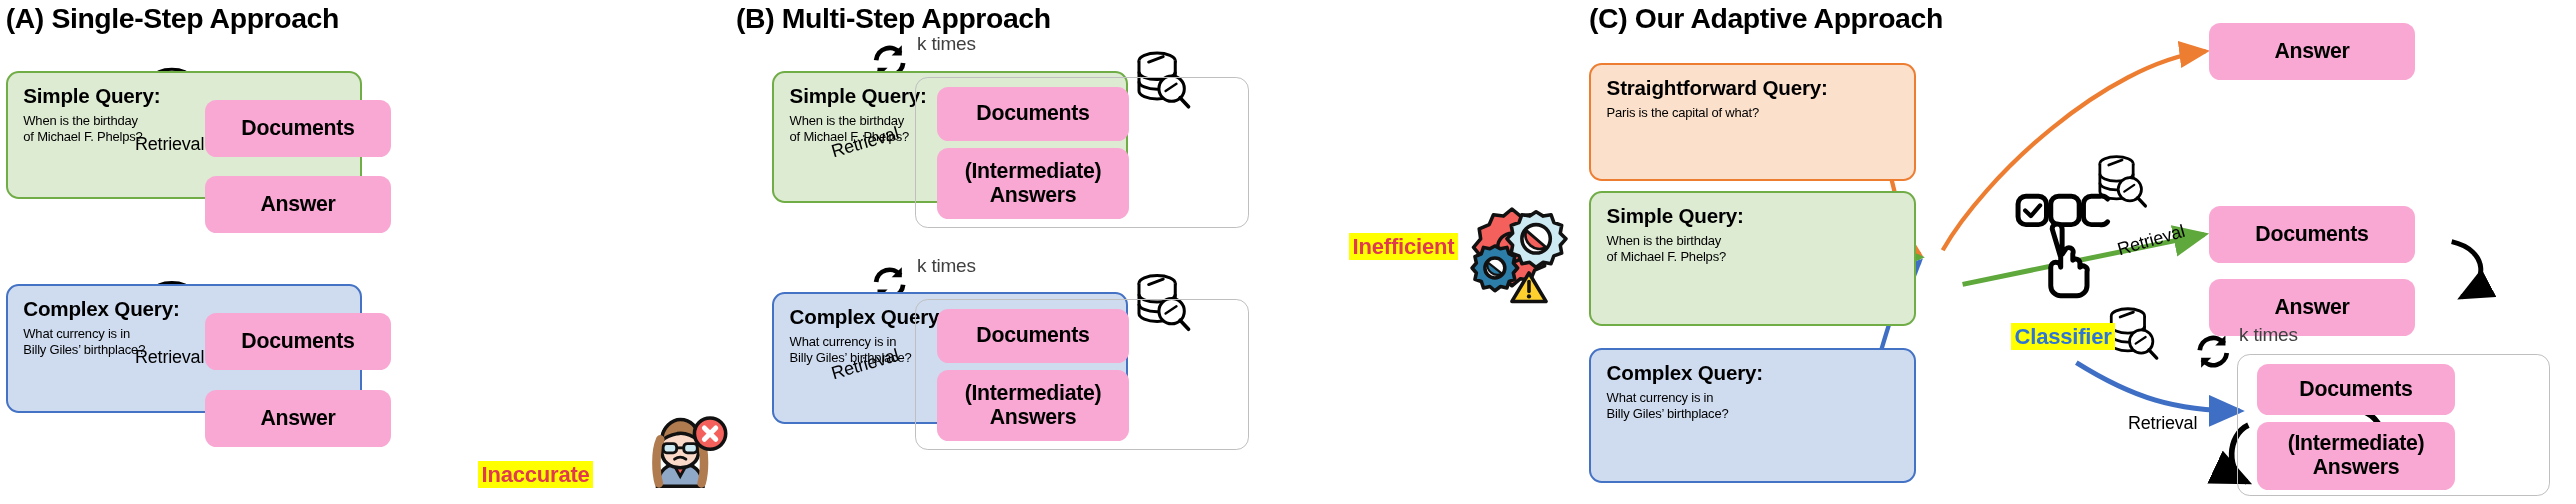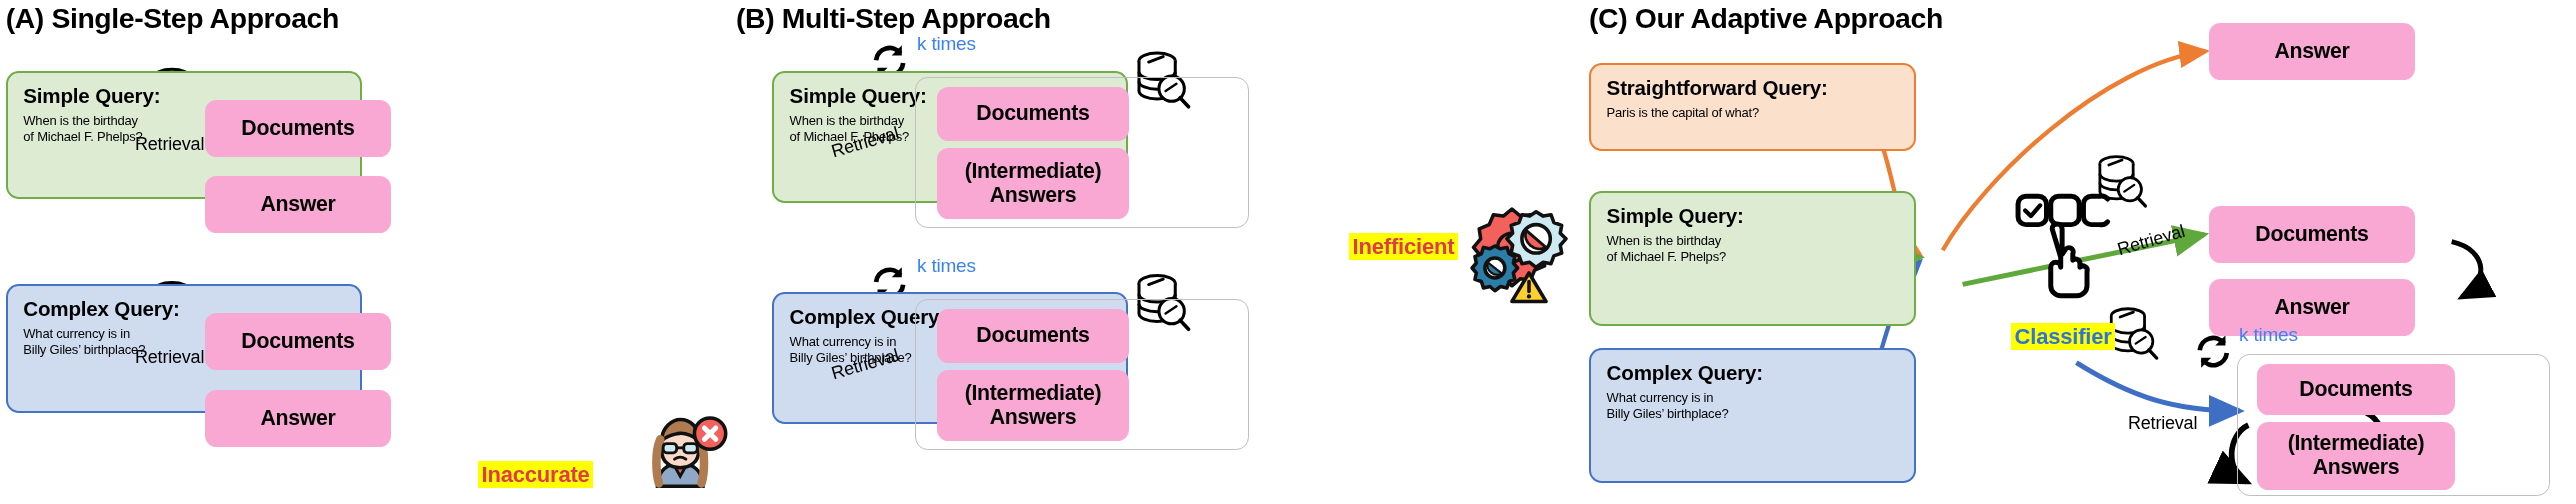--- a/index.html
+++ b/index.html
@@ -75,21 +75,21 @@
   }
 
   
   .lbl {
     position: absolute;
     font-size: 18px;
     white-space: nowrap;
     letter-spacing: -0.2px;
   }
   .lbl-retrieval { transform-origin: left top; }
-  .lbl-ktimes { color: #3b82f6; font-size: 19px; }
+  .lbl-ktimes { color: #404040; font-size: 19px; }
 
   
   .badge {
     position: absolute;
     background: #FFFF00;
     color: #E03A4E;
     font-weight: bold;
     font-size: 22px;
     padding: 0.7px 3.6px;
     white-space: nowrap;
@@ -344,21 +344,21 @@
 
   <div class="loop-frame" style="left:915px; top:299px; width:334px; height:151px;"></div>
   <div class="pill" style="left:937px; top:309px; width:192px; height:54px;">Documents</div>
   <div class="pill" style="left:937px; top:370px; width:192px; height:71px; flex-direction:column;">
     <span>(Intermediate)</span>
     <span>Answers</span>
   </div>
 
   <div class="panel-title" style="left:1589px; top:4.3px;">(C) Our Adaptive Approach</div>
 
-  <div class="query-box q-orange" style="left:1589px; top:63px; width:327px; height:88px;">
+  <div class="query-box q-orange" style="left:1589px; top:63px; width:327px; height:118px;">
     <span class="q-title">Straightforward Query:</span>
     <span class="q-text">Paris is the capital of what?</span>
   </div>
 
   <div class="query-box q-green" style="left:1589px; top:191px; width:327px; height:135px;">
     <span class="q-title">Simple Query:</span>
     <span class="q-text">When is the birthday</span>
     <span class="q-text">of Michael F. Phelps?</span>
   </div>
 

